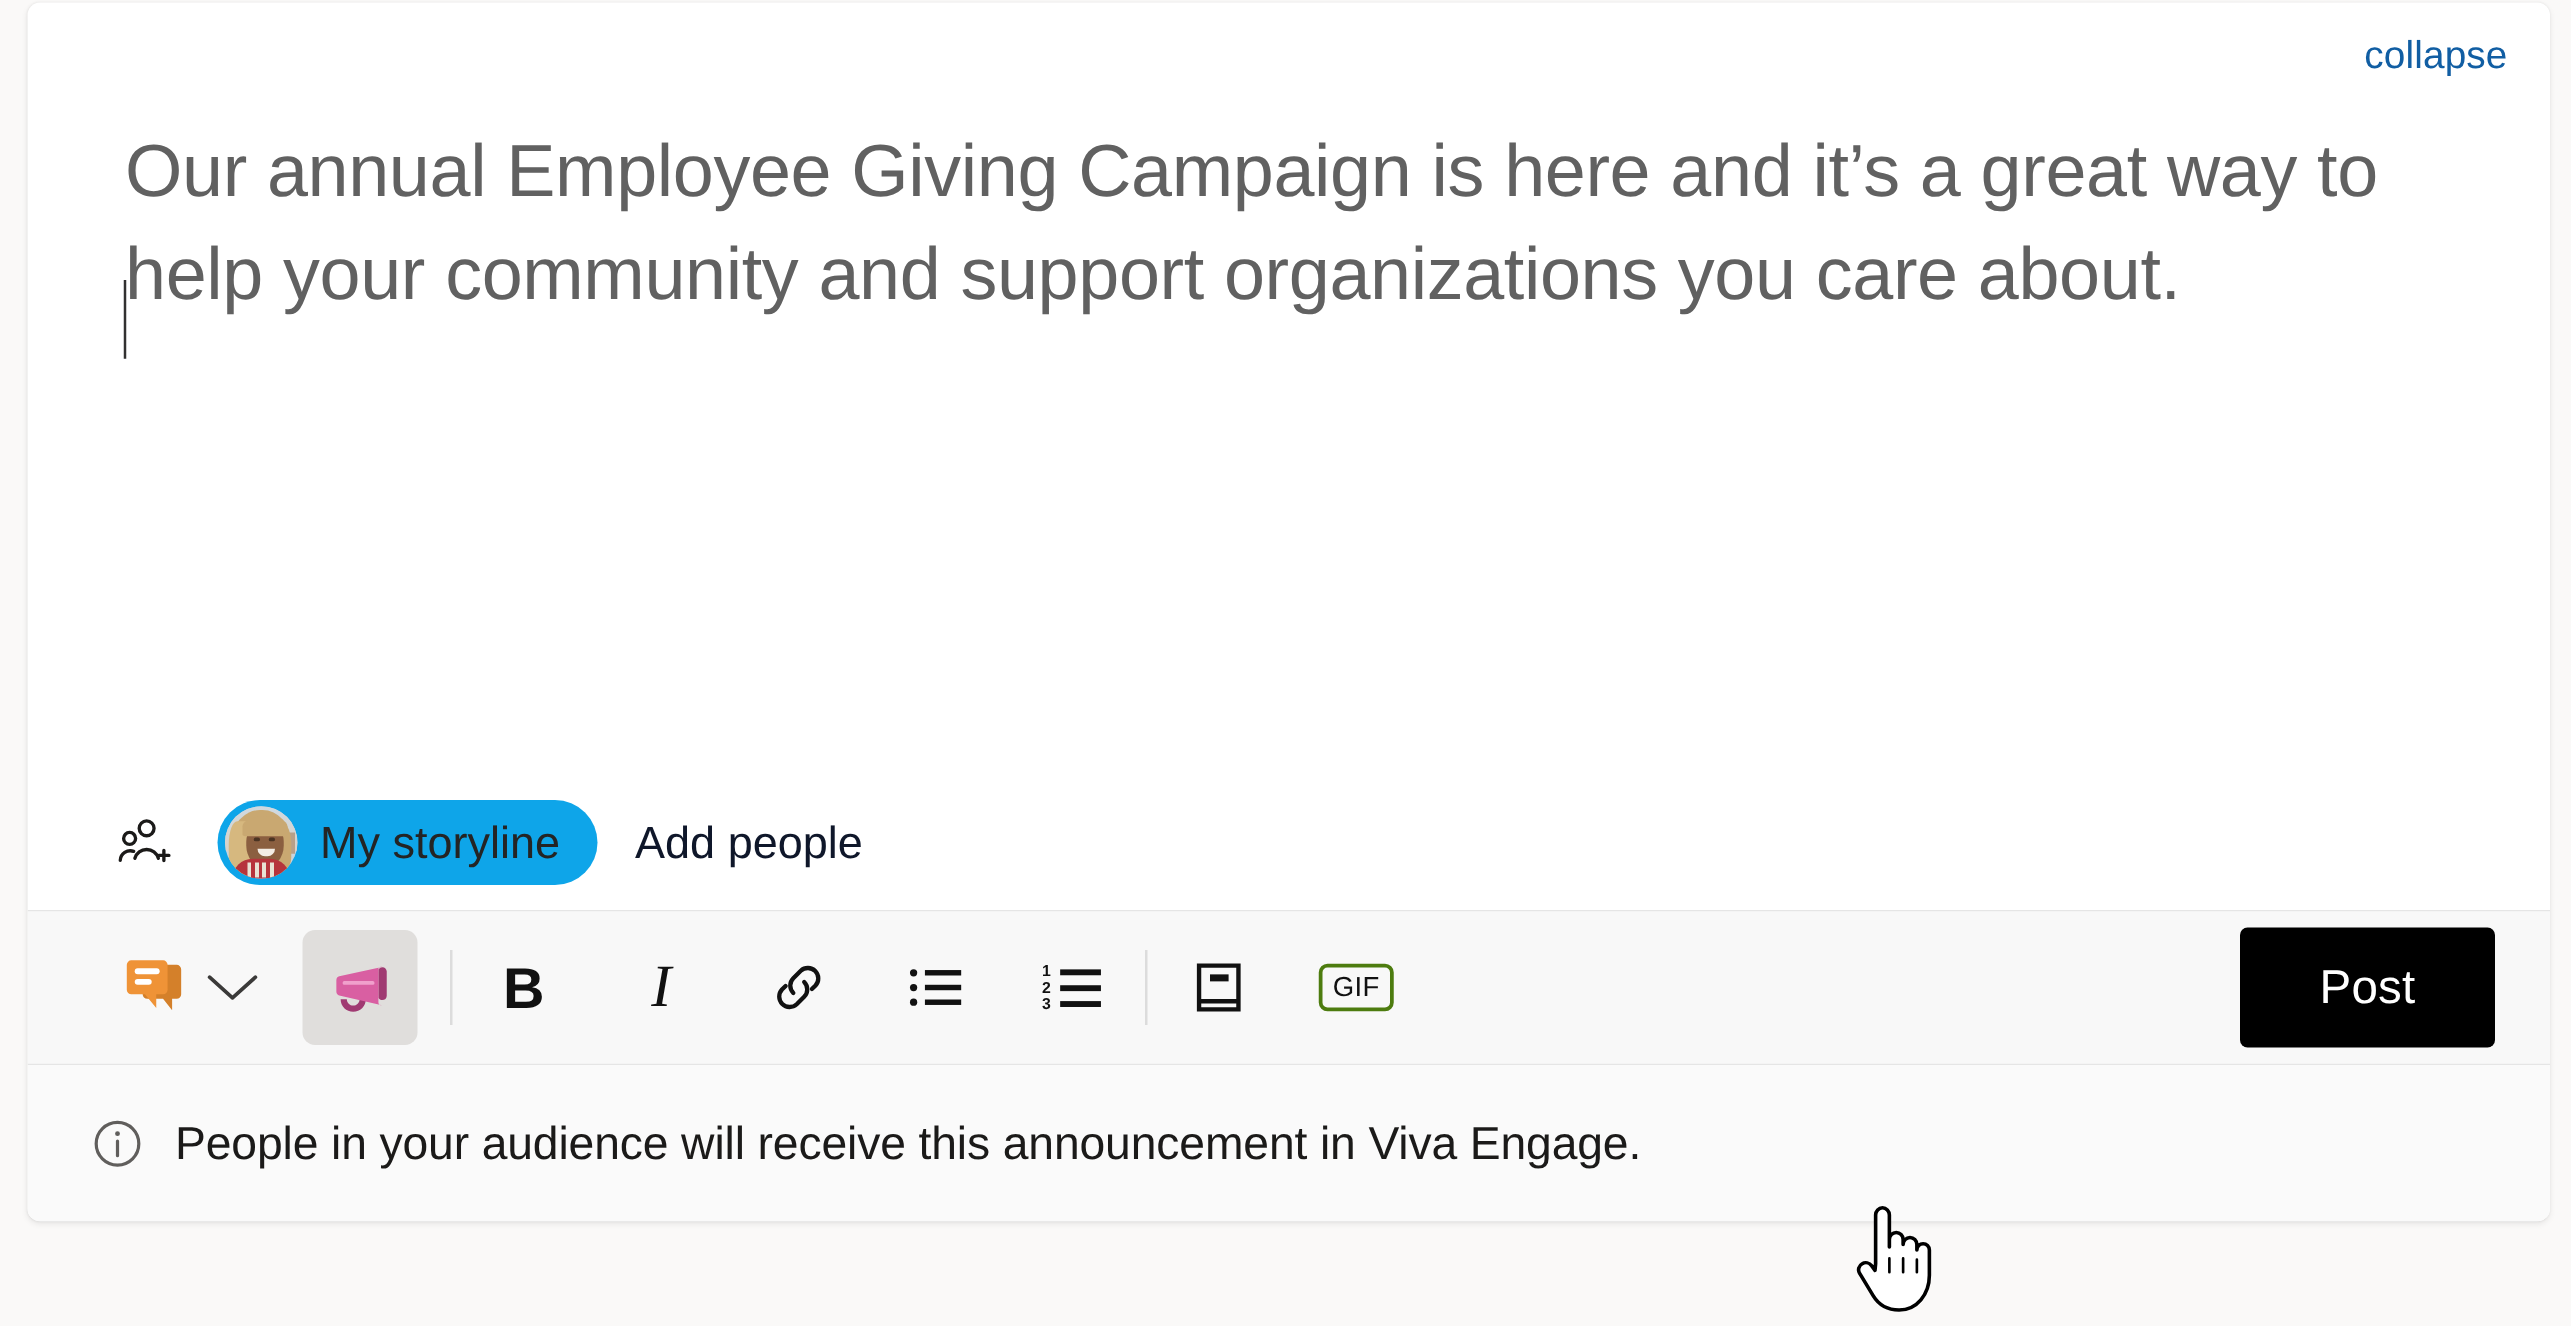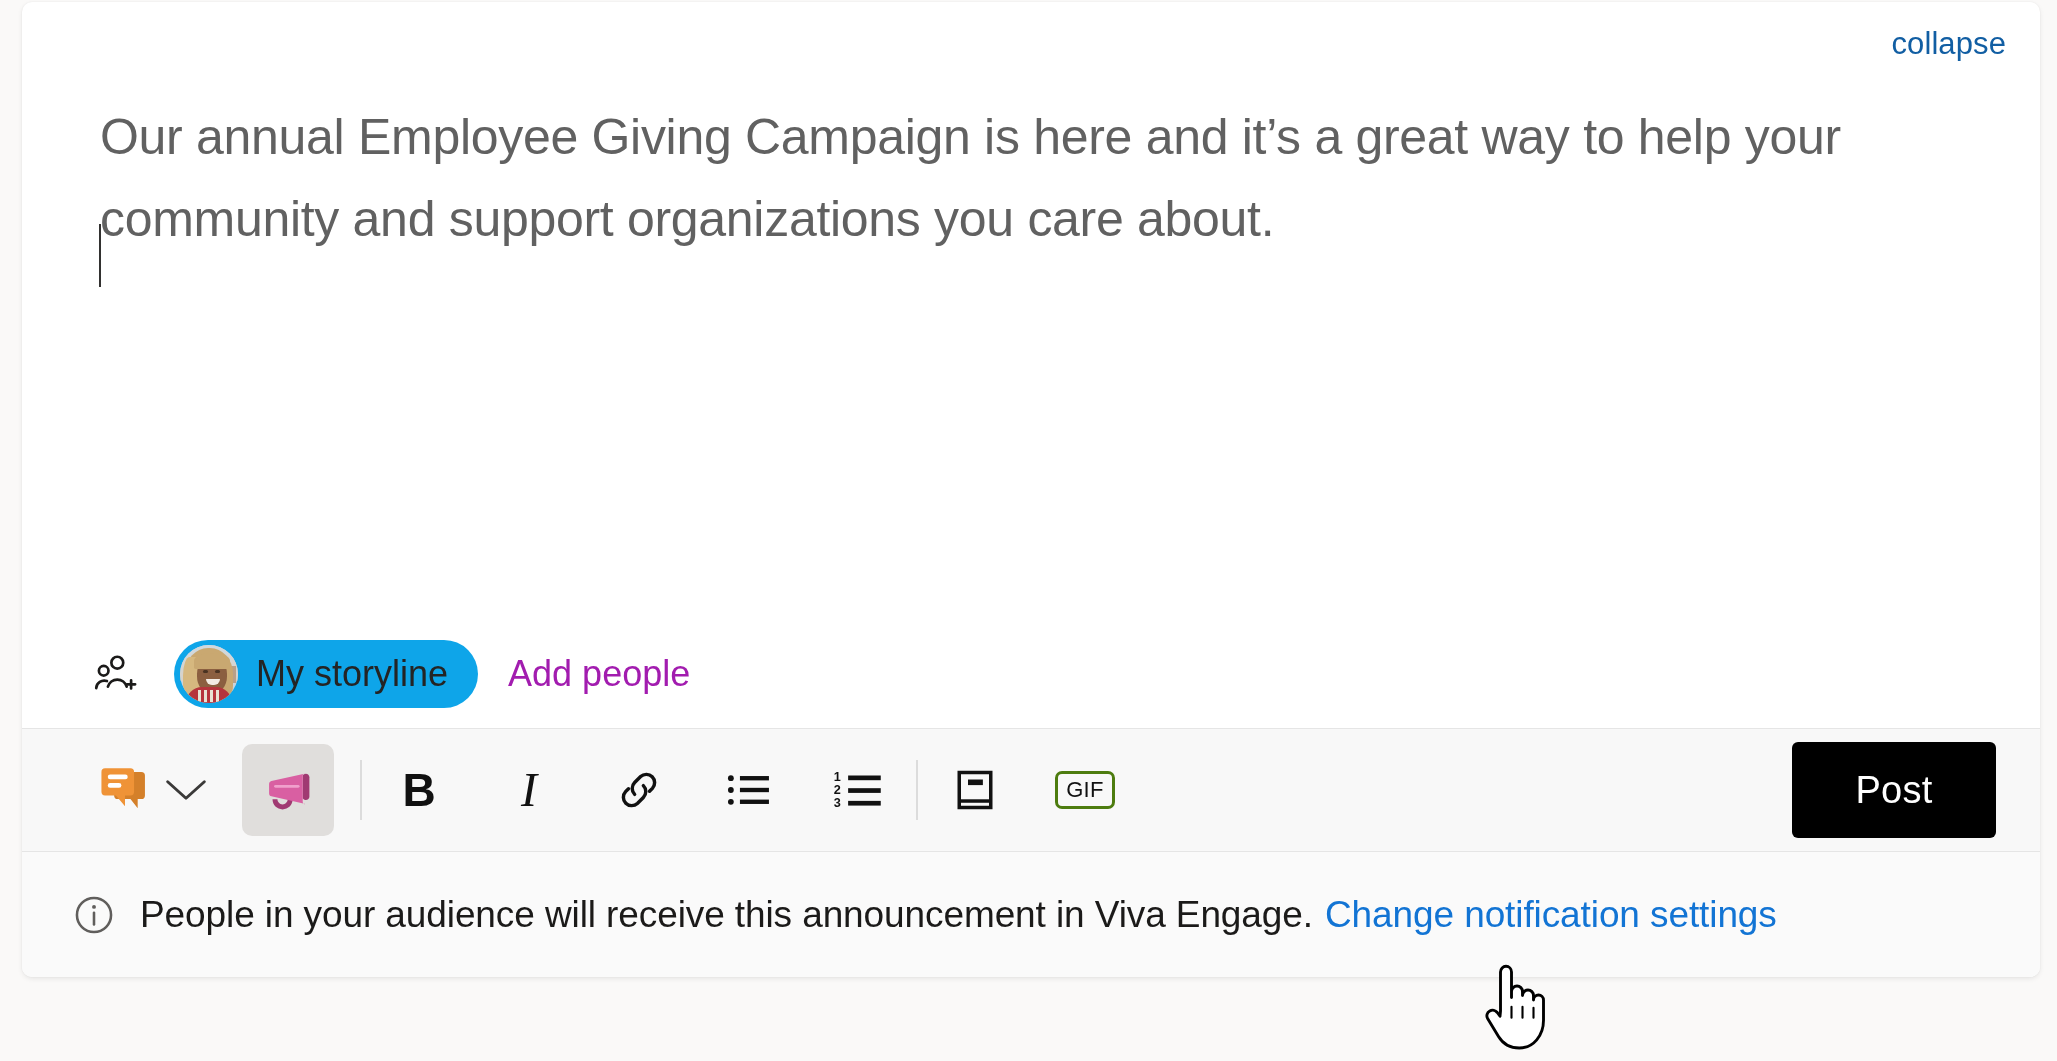--- a/index.html
+++ b/index.html
@@ -49,21 +49,21 @@
   }
 
   
   .editor-region {
     flex: 1 1 auto;
     position: relative;
     padding: 0 60px 0 78px;
   }
   .editor-text {
     position: relative;
-    font-size: 50px;
+    font-size: 59px;
     line-height: 82px;
     color: #616161;
     font-weight: 400;
     letter-spacing: -0.3px;
     max-width: 1880px;
     padding-top: 24px;
   }
   .caret {
     position: absolute;
     left: 77px;
@@ -153,21 +153,21 @@
     background: repeating-linear-gradient(90deg,#e8e2d4 0 3px,#b6343c 3px 6px);
   }
   .audience-name {
     font-size: 36px;
     color: #242424;
     margin-left: 18px;
     white-space: nowrap;
   }
   .add-people {
     font-size: 36px;
-    color: #a21caf;
+    color: #0f172a;
     margin-left: 30px;
     cursor: pointer;
     white-space: nowrap;
   }
 
   
   .toolbar {
     flex: none;
     height: 122px;
     background: #f8f8f8;
@@ -408,21 +408,20 @@
 
   <div class="notice-bar">
     <span class="info-icon">
       <svg width="44" height="44" viewBox="0 0 24 24" fill="none" stroke="#605e5c" stroke-width="1.4">
         <circle cx="12" cy="12" r="9.3"></circle>
         <circle cx="12" cy="7.6" r="1.05" fill="#605e5c" stroke="none"></circle>
         <path d="M12 10.8v6.4" stroke-linecap="round"></path>
       </svg>
     </span>
     <span class="notice-text">People in your audience will receive this announcement in Viva Engage.</span>
-    <span class="notice-text notice-link">Change notification settings</span>
   </div>
 
 </div>
 
 <span class="hand-cursor">
   <svg width="86" height="100" viewBox="0 0 34 40">
     <path d="M9.2 21.2V5.6c0-1.3 1-2.3 2.2-2.3s2.2 1 2.2 2.3v10.2
              V13.4c0-1.2 1-2.2 2.2-2.2s2.2 1 2.2 2.2v1.6
              c0-1.2 1-2.2 2.2-2.2s2.2 1 2.2 2.2v1.8
              c0-1.1.9-2 2-2s2 .9 2 2v8.1c0 6.1-4 11.1-9.7 11.1

